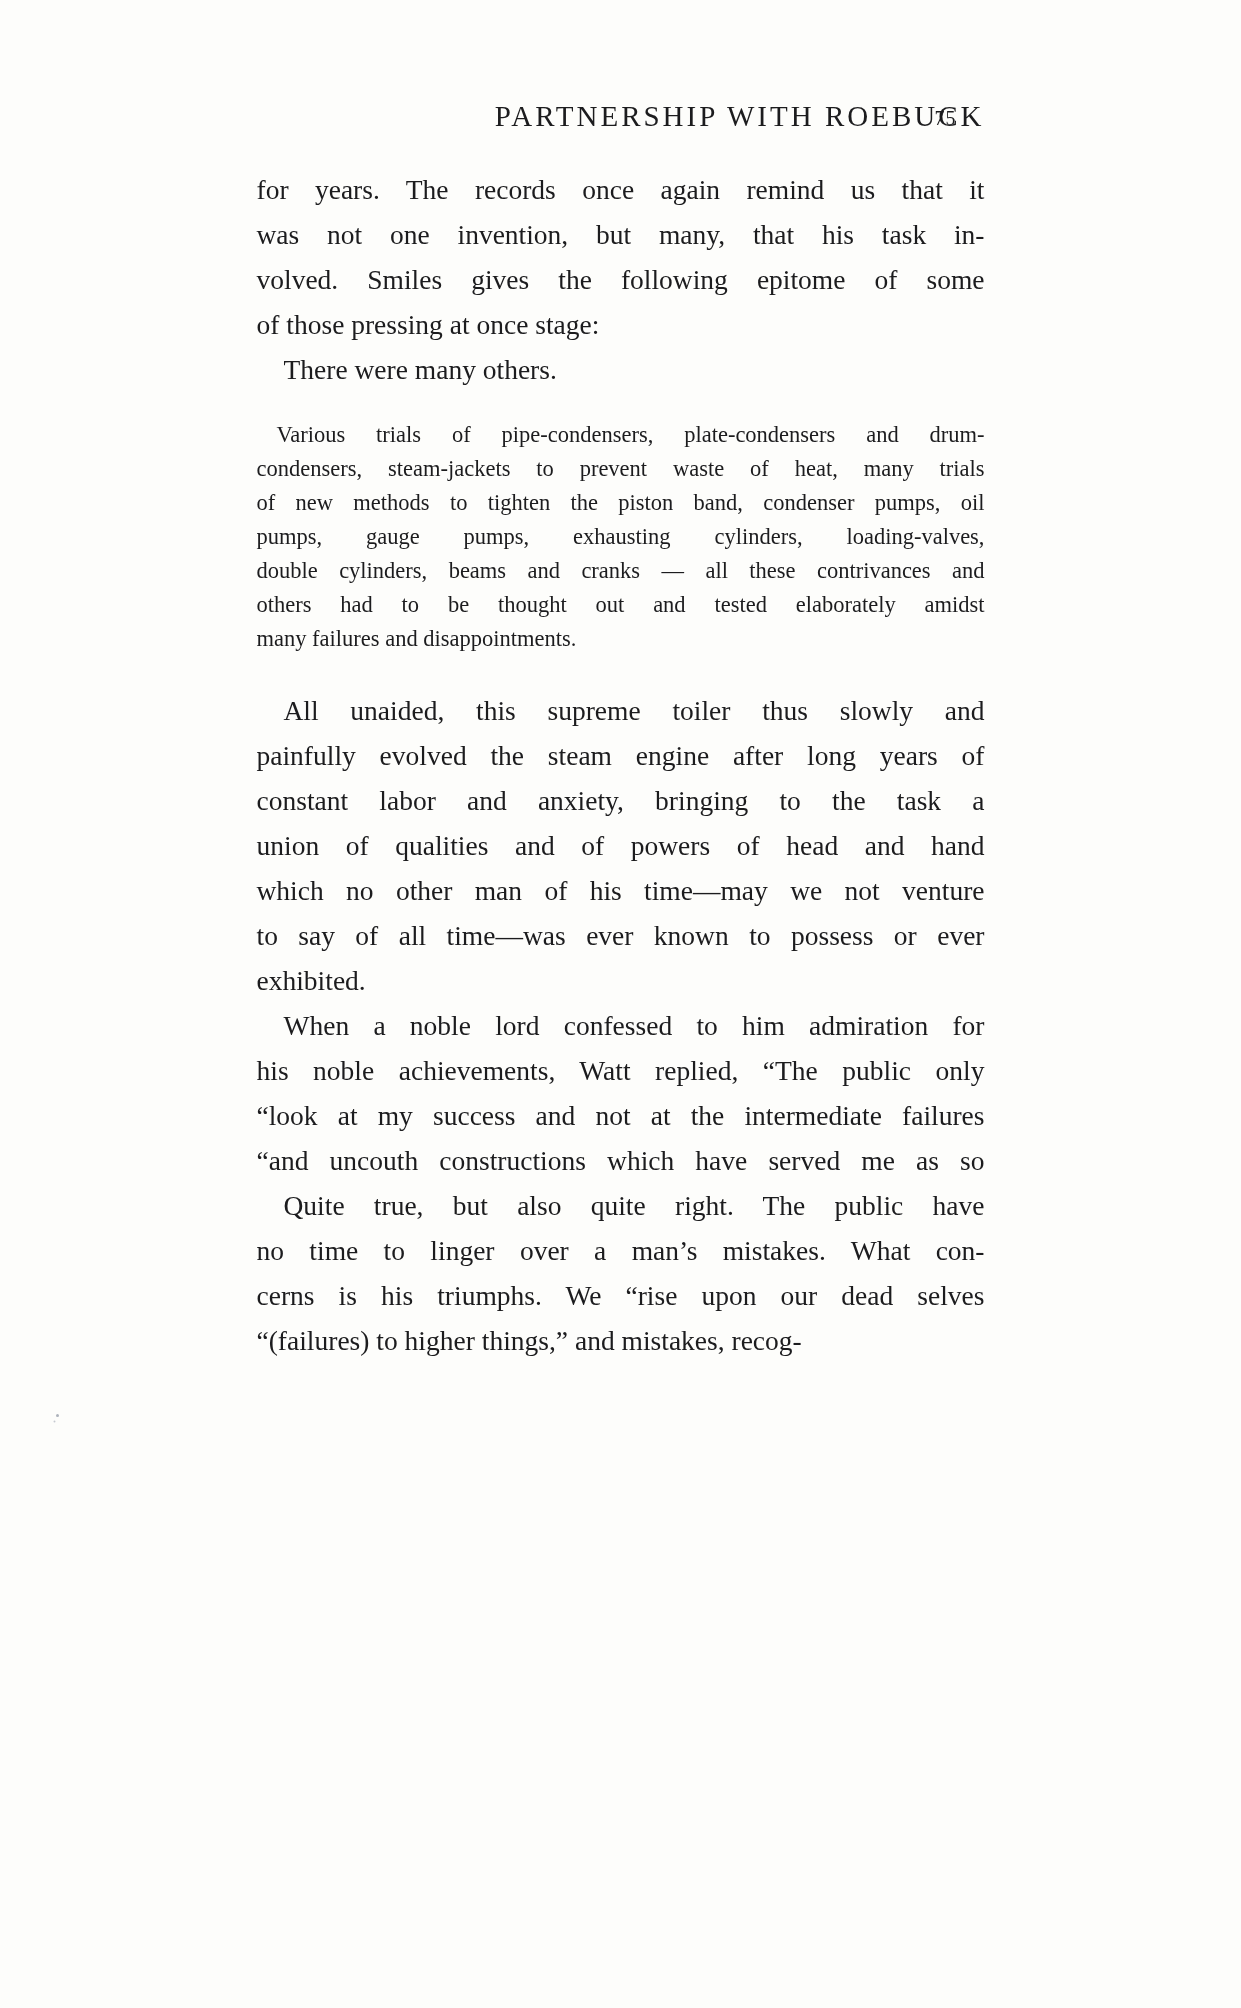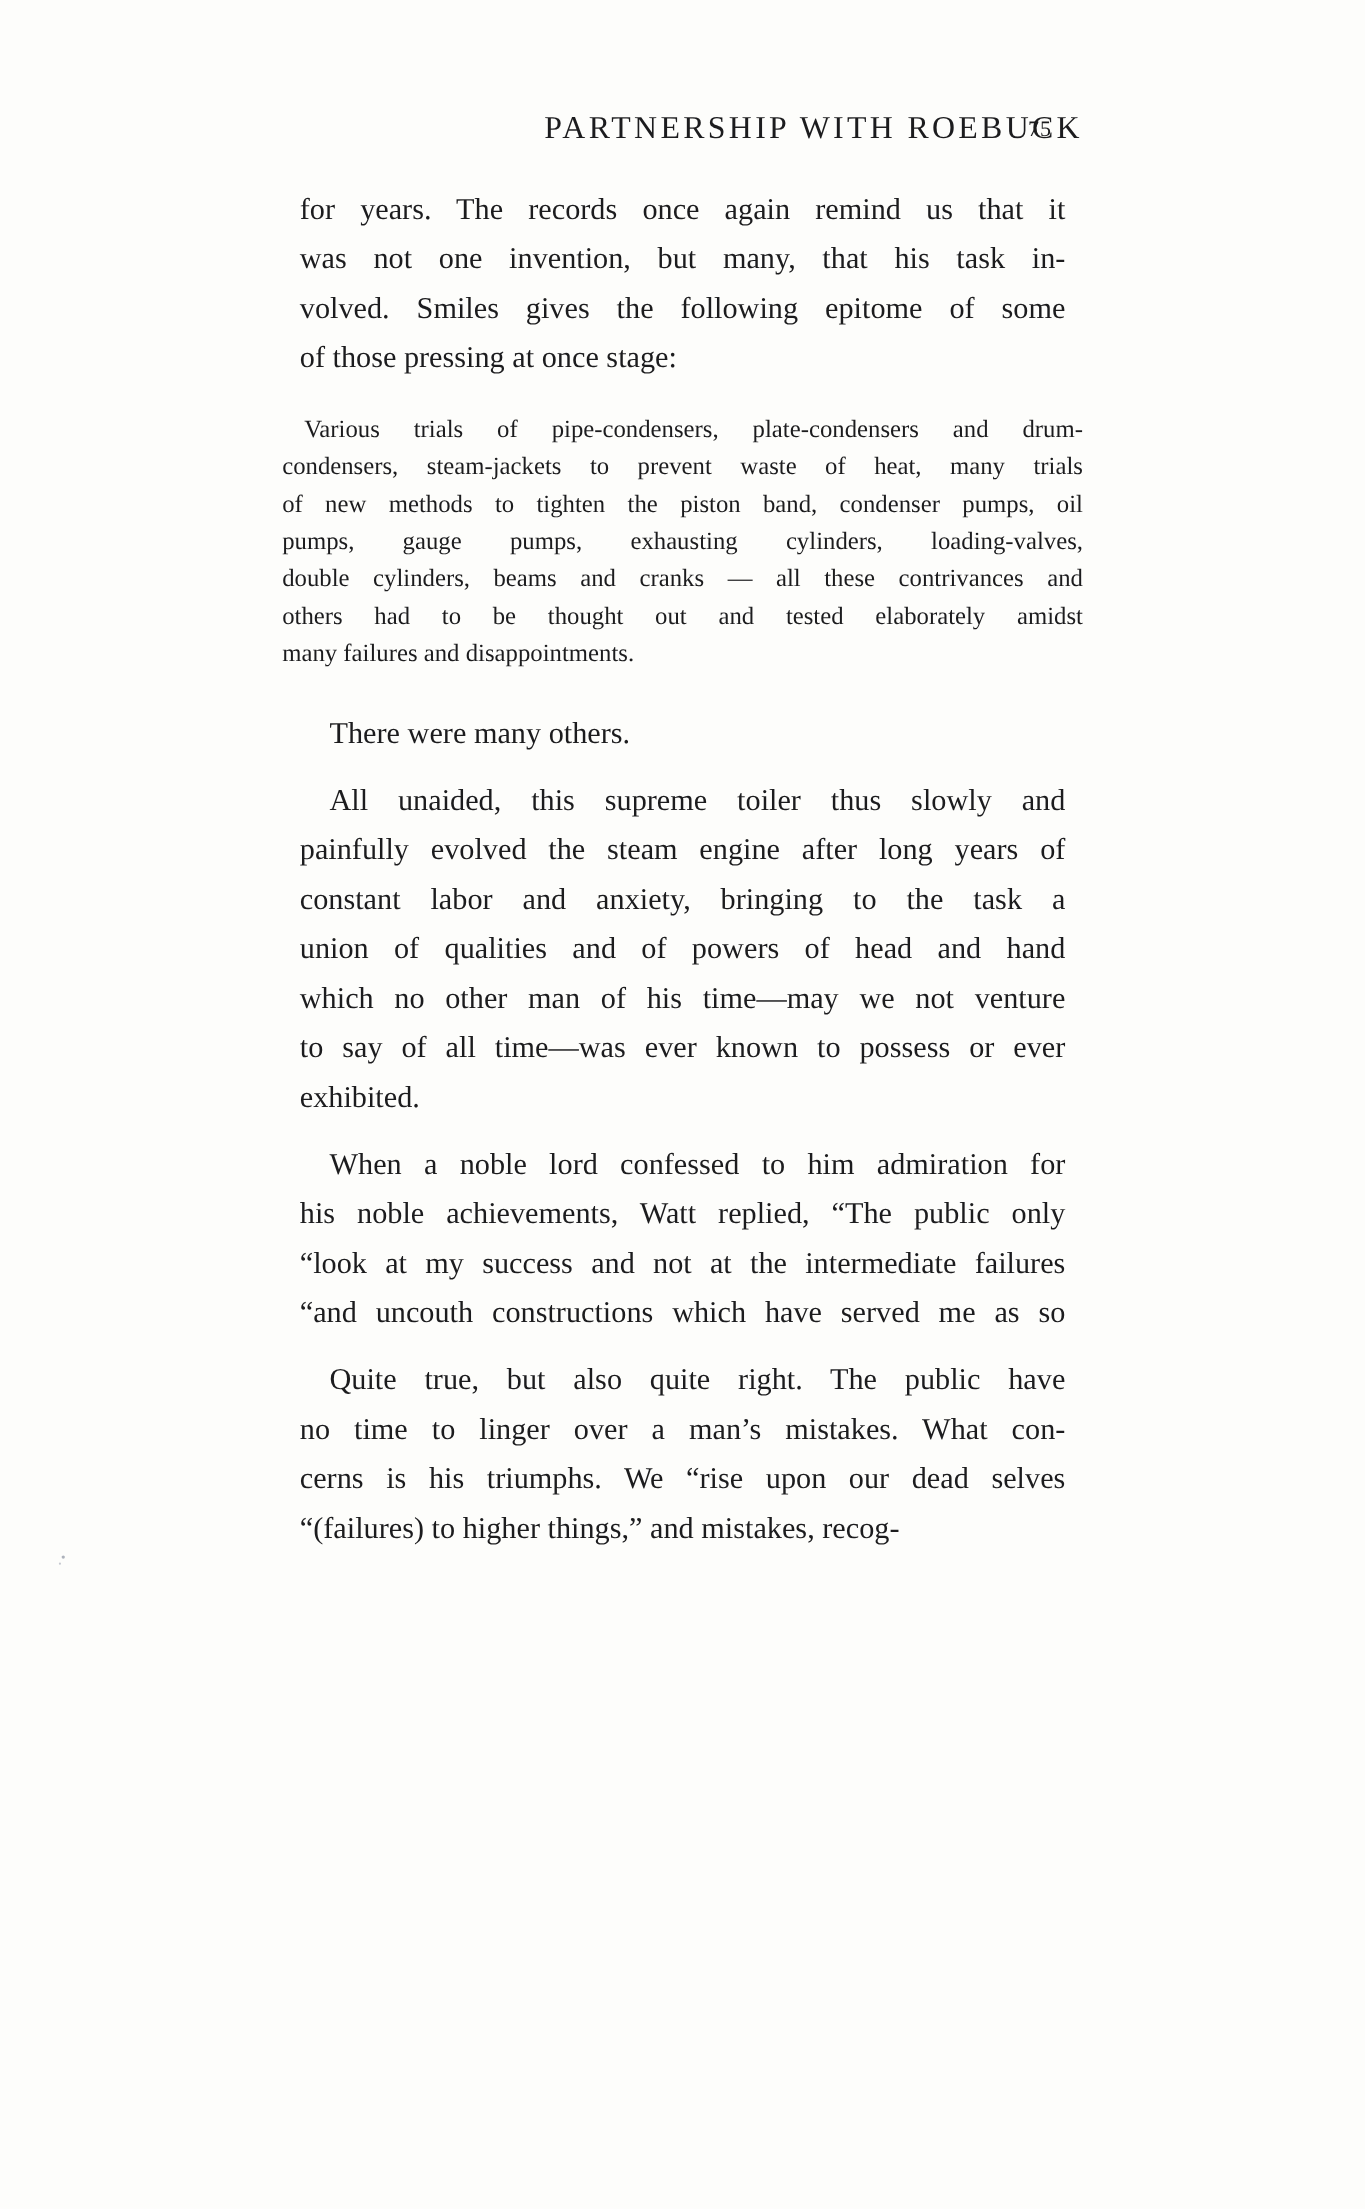--- a/index.html
+++ b/index.html
@@ -35,21 +35,21 @@
     bottom: 3px;
     font-size: 20px;
     letter-spacing: 1px;
   }
   .text-block {
     margin: 34px auto 0;
     width: 728px;
     font-size: 27.5px;
     line-height: 45px;
   }
-  .para { margin: 16px; }
+  .para { margin: 0; }
   .para.quote {
     margin: 26px 0 32px;
     font-size: 22.5px;
     line-height: 34px;
   }
   .line {
     text-align: justify;
     text-align-last: justify;
   }
   .line.last { text-align-last: left; }
@@ -76,31 +76,31 @@
     <span class="page-number">75</span>
   </header>
 
   <main class="text-block">
       <div class="para body">
         <div class="line">for years.  The records once again remind us that it</div>
         <div class="line">was not one invention, but many, that his task in-</div>
         <div class="line">volved.  Smiles gives the following epitome of some</div>
         <div class="line last">of those pressing at once stage:</div>
       </div>
+      <div class="para body">
+        <div class="line last indent">There were many others.</div>
+      </div>
       <div class="para quote">
         <div class="line indent">Various trials of pipe-condensers, plate-condensers and drum-</div>
         <div class="line">condensers, steam-jackets to prevent waste of heat, many trials</div>
         <div class="line">of new methods to tighten the piston band, condenser pumps, oil</div>
         <div class="line">pumps, gauge pumps, exhausting cylinders, loading-valves,</div>
         <div class="line">double cylinders, beams and cranks — all these contrivances and</div>
         <div class="line">others had to be thought out and tested elaborately amidst</div>
         <div class="line last">many failures and disappointments.</div>
-      </div>
-      <div class="para body">
-        <div class="line last indent">There were many others.</div>
       </div>
       <div class="para body">
         <div class="line indent">All unaided, this supreme toiler thus slowly and</div>
         <div class="line">painfully evolved the steam engine after long years of</div>
         <div class="line">constant labor and anxiety, bringing to the task a</div>
         <div class="line">union of qualities and of powers of head and hand</div>
         <div class="line">which no other man of his time—may we not venture</div>
         <div class="line">to say of all time—was ever known to possess or ever</div>
         <div class="line last">exhibited.</div>
       </div>

